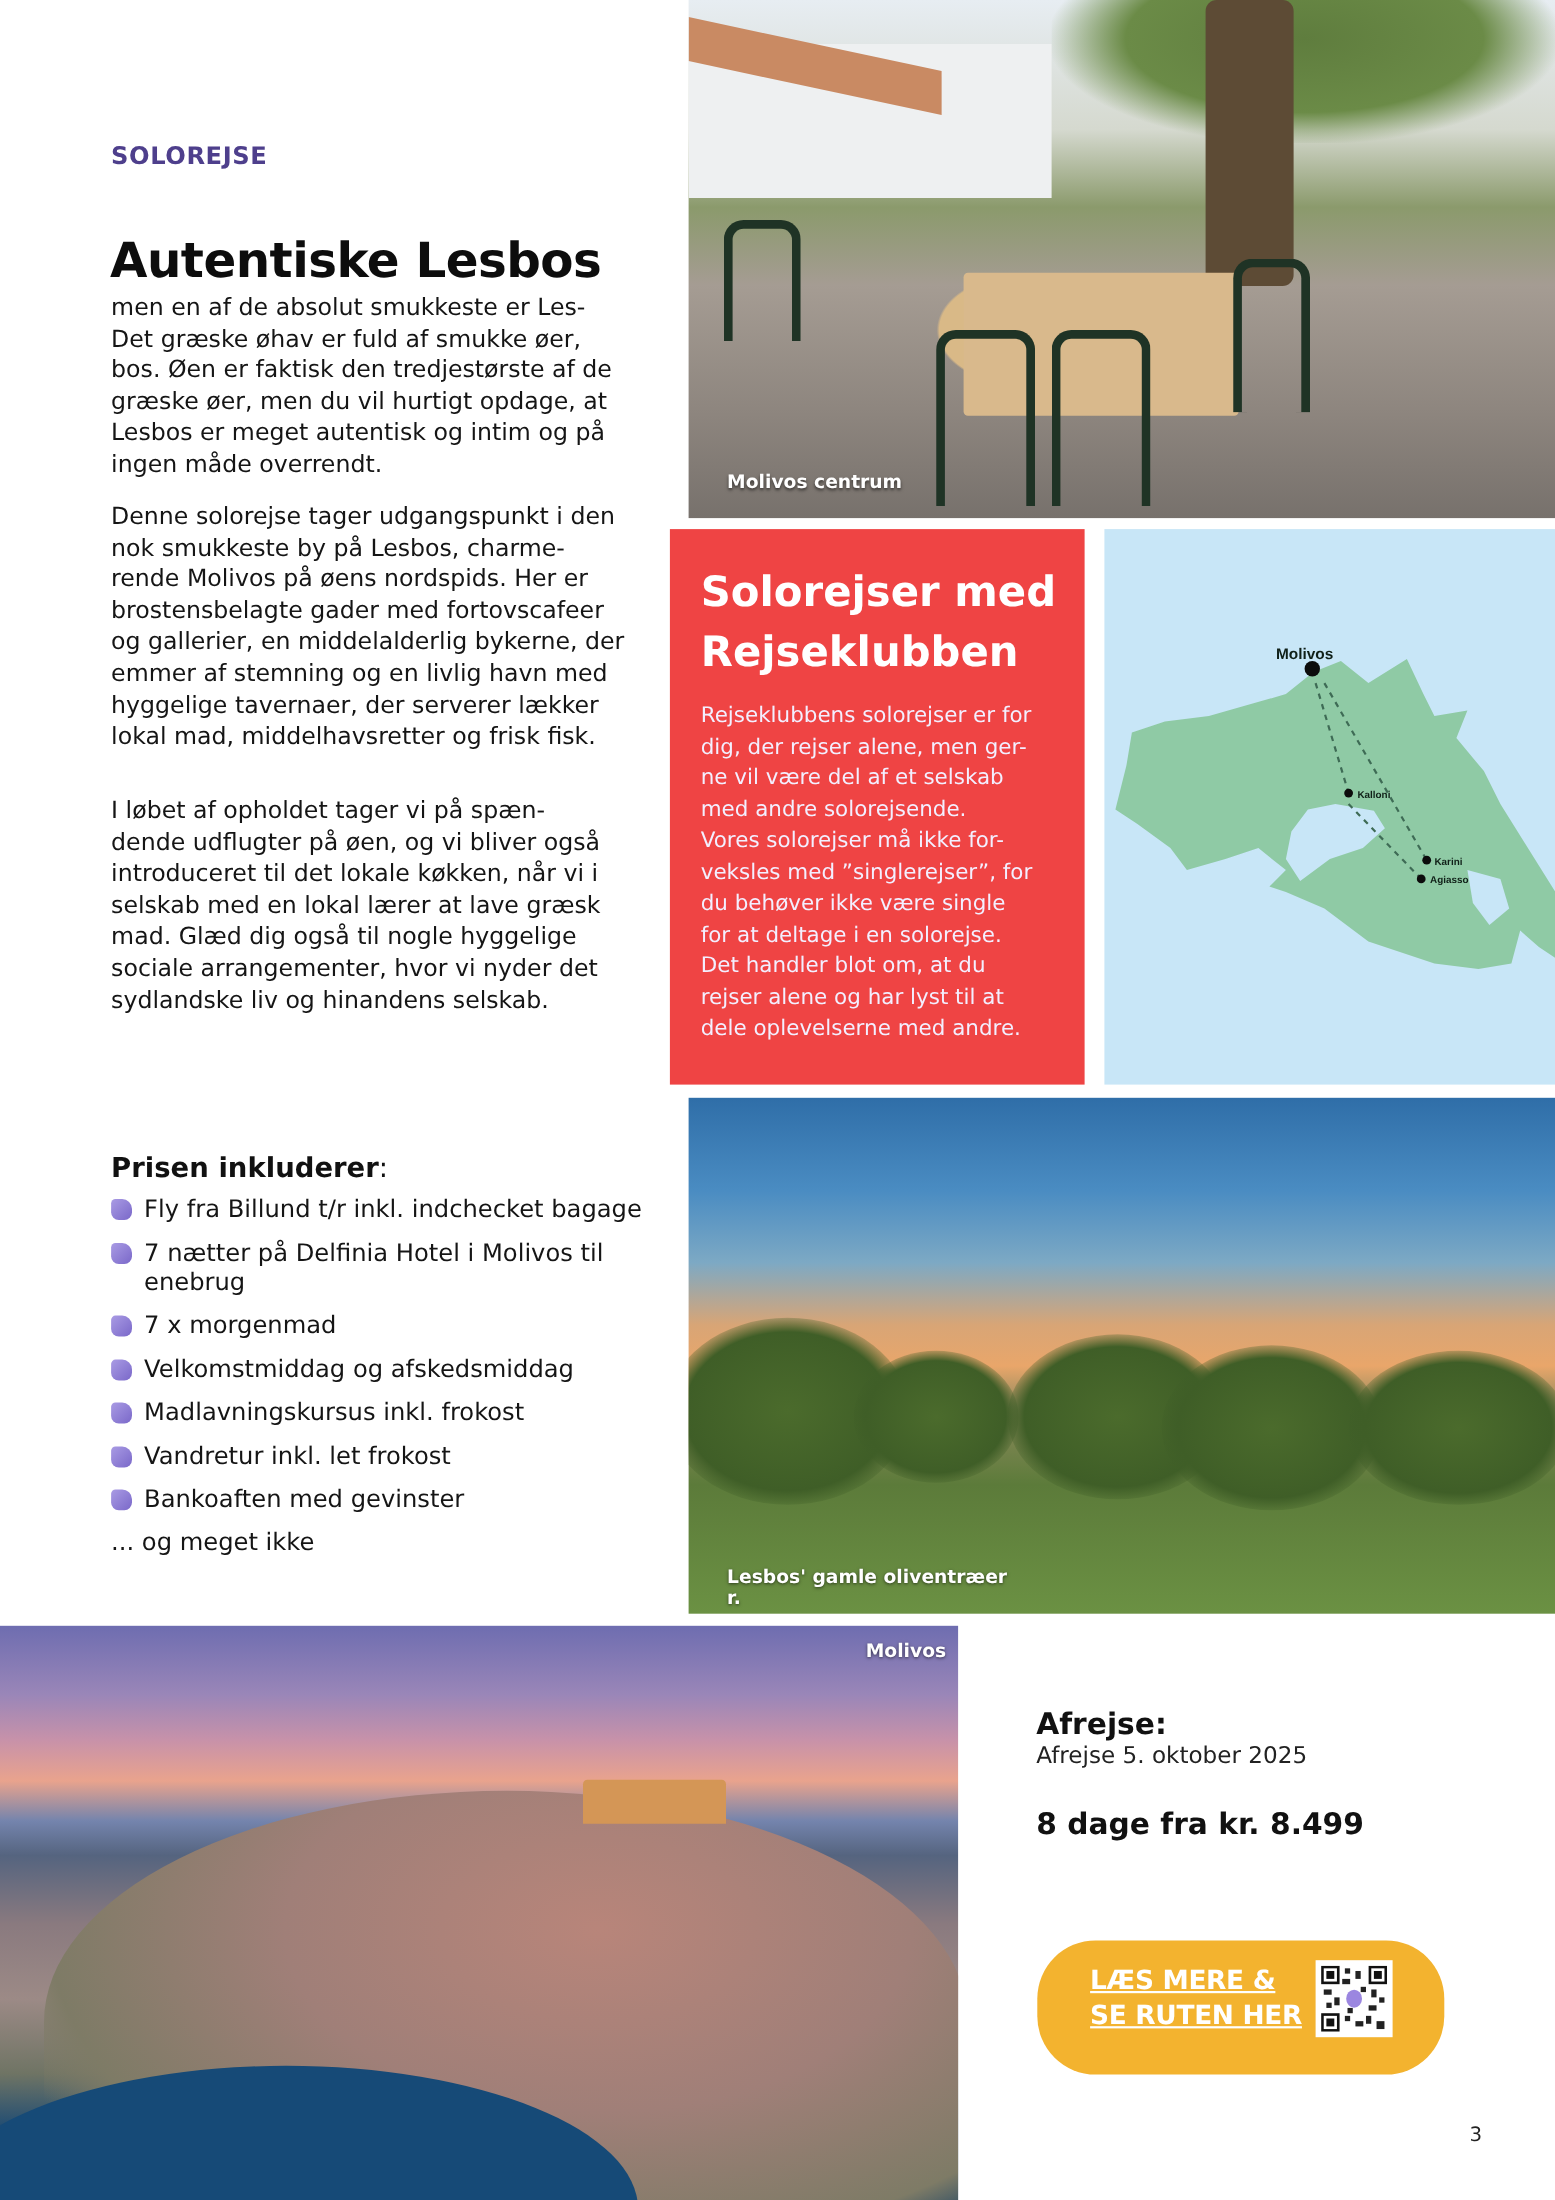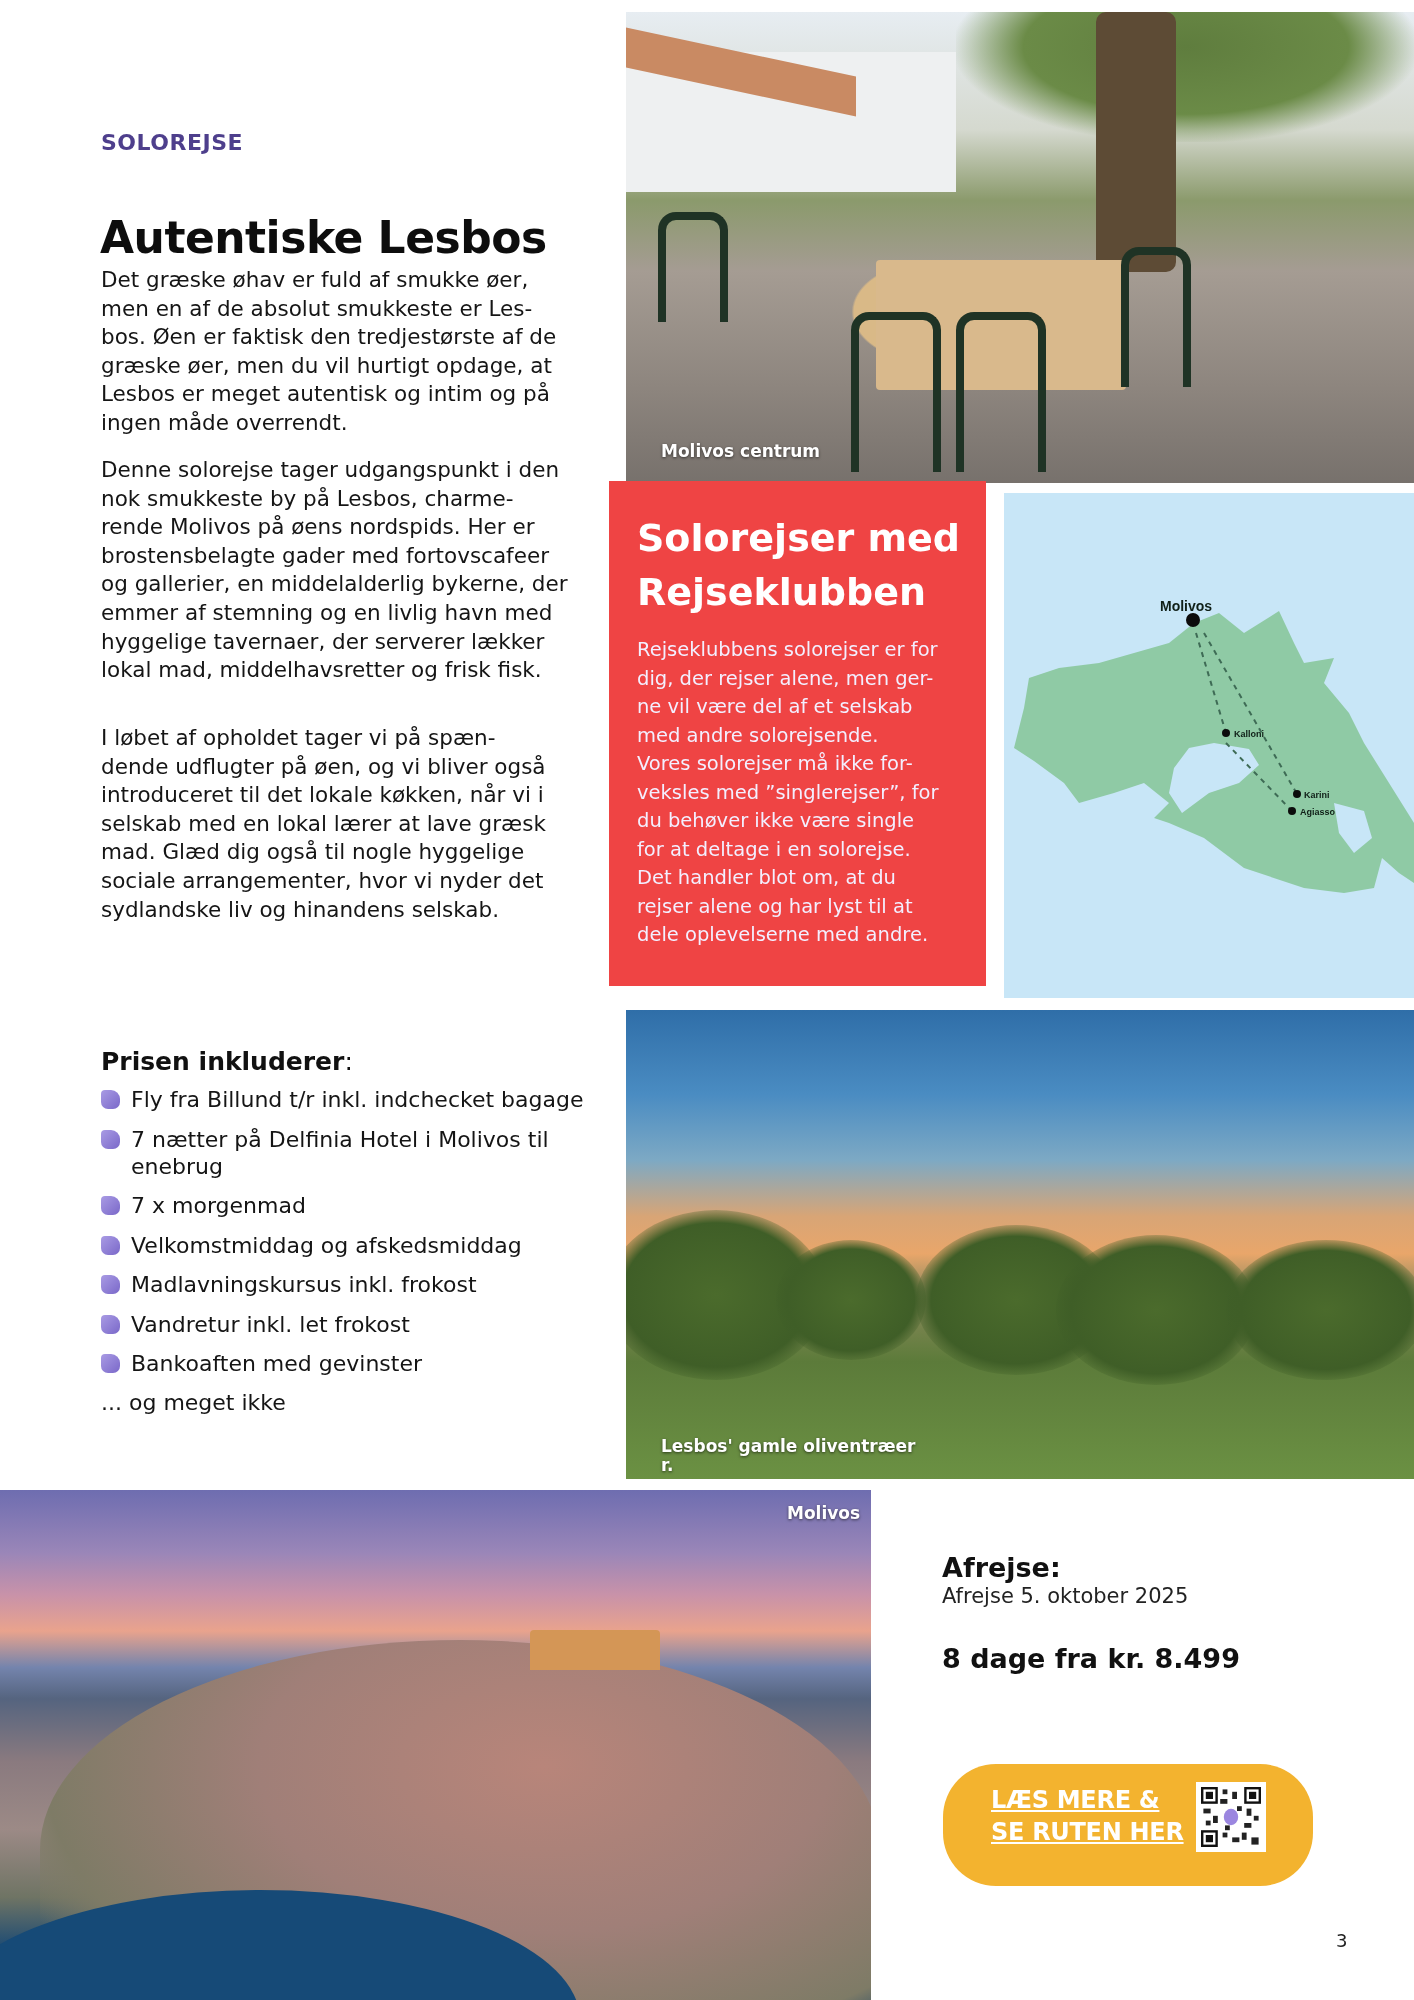--- a/index.html
+++ b/index.html
@@ -16,21 +16,21 @@
   #para3 { top: 724px; }
 
   .includes-title { position: absolute; left: 101px; top: 1047px; font-size: 25px; font-weight: bold; color: #111; }
   .includes-title .colon { font-weight: normal; }
   .includes-list { position: absolute; left: 101px; top: 1086px; width: 500px; list-style: none; }
   .includes-list li { position: relative; padding-left: 30px; font-size: 22px; line-height: 27px; margin-bottom: 12.5px; color: #151515; }
   .includes-list li .bullet { position: absolute; left: 0; top: 4px; width: 19px; height: 19px; border-radius: 4px 9px 7px 7px; background: linear-gradient(135deg, #a99be4 0%, #7a68c9 100%); }
   .more { position: absolute; left: 101px; top: 1390px; font-size: 22px; color: #151515; }
 
   
-  .photo { position: absolute; overflow: hidden; margin-top: 12px; }
+  .photo { position: absolute; overflow: hidden; }
   .caption { position: absolute; color: #ffffff; font-weight: bold; font-size: 17px; text-shadow: 0 1px 3px rgba(0,0,0,0.6); }
 
   #photo-cafe { left: 626px; top: 0; width: 788px; height: 471px;
     background:
       radial-gradient(ellipse 120px 80px at 300px 300px, #d9b987 0 60%, transparent 62%),
       linear-gradient(180deg, #e7edf2 0%, #d5d9cf 25%, #8b9a6c 40%, #a59c93 55%, #8d857e 80%, #77716c 100%); }
   #photo-cafe .tree { position: absolute; left: 470px; top: 0; width: 80px; height: 260px; background: #5d4b35; border-radius: 10px; }
   #photo-cafe .canopy { position: absolute; left: 330px; top: -60px; width: 460px; height: 190px; background: radial-gradient(ellipse at center, #5f7d3e 0%, #6b8b47 50%, rgba(107,139,71,0) 72%); }
   #photo-cafe .building { position: absolute; left: 0; top: 40px; width: 330px; height: 140px; background: #eef0f1; }
   #photo-cafe .roof { position: absolute; left: 0; top: 40px; width: 230px; height: 40px; background: #c98a63; transform: skewY(12deg); }
@@ -71,22 +71,22 @@
 
   .page-number { position: absolute; left: 1336px; top: 1930px; font-size: 18px; color: #222; }
 </style>
 </head>
 <body>
 
 <div class="kicker">SOLOREJSE</div>
 <h1 class="title">Autentiske Lesbos</h1>
 
 <p class="body-text" id="para1">
+  <span class="ln">men en af de absolut smukkeste er Les-</span>
   <span class="ln">Det græske øhav er fuld af smukke øer,</span>
-  <span class="ln">men en af de absolut smukkeste er Les-</span>
   <span class="ln">bos. Øen er faktisk den tredjestørste af de</span>
   <span class="ln">græske øer, men du vil hurtigt opdage, at</span>
   <span class="ln">Lesbos er meget autentisk og intim og på</span>
   <span class="ln">ingen måde overrendt.</span>
 </p>
 
 <p class="body-text" id="para2">
   <span class="ln">Denne solorejse tager udgangspunkt i den</span>
   <span class="ln">nok smukkeste by på Lesbos, charme-</span>
   <span class="ln">rende Molivos på øens nordspids. Her er</span>

